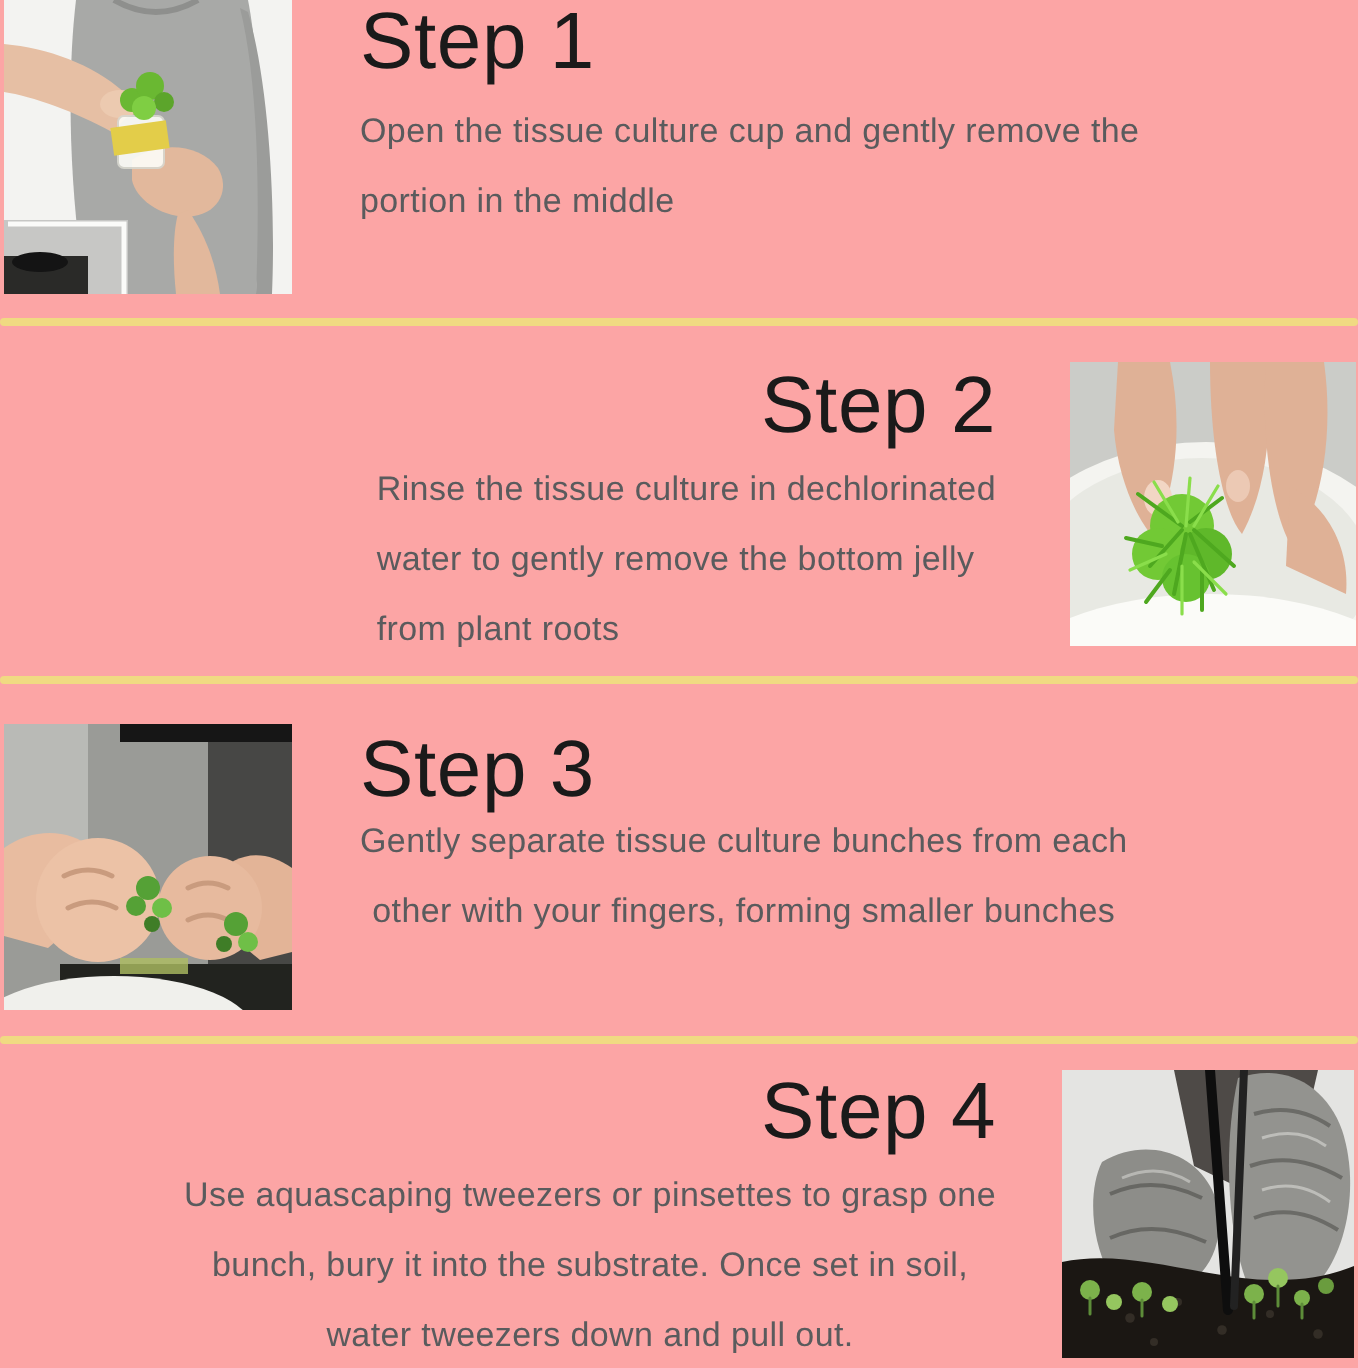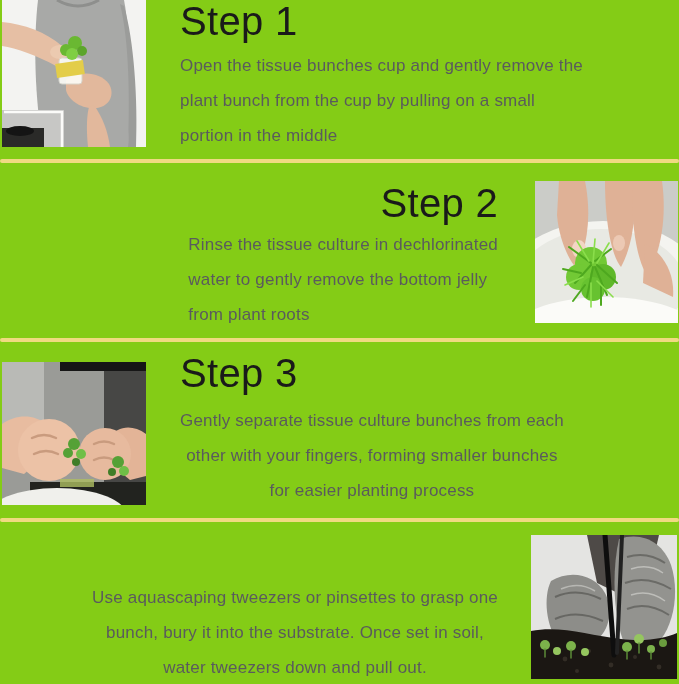--- a/index.html
+++ b/index.html
@@ -1,37 +1,37 @@
 <!DOCTYPE html>
 <html><head>
 <meta charset="utf-8">
 <style>
   html,body{margin:0;padding:0;background:#ffffff;}
   body{width:679px;height:684px;position:relative;overflow:hidden;
        font-family:"Liberation Sans", sans-serif;}
-  .canvas{position:absolute;inset:0;background:#84cc16;}
+  .canvas{position:absolute;inset:0;background:#fca5a5;}
 
   .divider{position:absolute;left:0;width:679px;height:4px;background:#f0da82;
            border-radius:2px;}
   #divider-1{top:159px;}
   #divider-2{top:338px;}
   #divider-3{top:518px;}
 
   .photo{position:absolute;overflow:hidden;}
   .photo svg{display:block;}
   #photo-1{left:2px;top:0;width:144px;height:147px;}
   #photo-2{left:535px;top:181px;width:143px;height:142px;}
   #photo-3{left:2px;top:362px;width:144px;height:143px;}
   #photo-4{left:531px;top:535px;width:146px;height:144px;}
 
   .step-title{position:absolute;font-size:40px;line-height:46px;font-weight:500;
               color:#1a1a1a;letter-spacing:0.3px;white-space:nowrap;}
   #title-1{left:180px;top:-2px;}
   #title-2{right:181px;top:180px;text-align:center;}
-  #title-3{left:180px;top:350px;}
+  #title-3{left:180px;top:362px;}
   #title-4{right:181px;top:533px;text-align:right;}
 
   .step-body{position:absolute;font-size:17px;line-height:35px;color:#5a5b5d;
              letter-spacing:0.2px;}
   .step-body div{white-space:nowrap;}
   #body-1{left:180px;top:48px;text-align:left;}
   #body-2{right:181px;top:227px;text-align:left;}
   #body-3{left:180px;top:403px;text-align:center;}
   #body-4{right:181px;top:580px;text-align:center;}
 </style>
@@ -65,22 +65,21 @@
       </g>
 
       <rect x="0" y="110" width="62" height="37" fill="#c7c7c5"></rect>
       <path d="M2,112 L60,112 L60,147" fill="none" stroke="#fbfbf9" stroke-width="2.5"></path>
       <rect x="0" y="128" width="42" height="19" fill="#2a2a28"></rect>
       <ellipse cx="18" cy="131" rx="14" ry="5" fill="#141414"></ellipse>
     </svg>
   </div>
   <div class="step-title" id="title-1">Step 1</div>
   <div class="step-body" id="body-1">
-    <div>Open the tissue bunches cup and gently remove the</div>
-    <div>plant bunch from the cup by pulling on a small</div>
+    <div>Open the tissue culture cup and gently remove the</div>
     <div>portion in the middle</div>
   </div>
 
   <div class="divider" id="divider-1"></div>
 
   <div class="step-title" id="title-2">Step 2</div>
   <div class="step-body" id="body-2">
     <div>Rinse the tissue culture in dechlorinated</div>
     <div>water to gently remove the bottom jelly</div>
     <div>from plant roots</div>
@@ -163,25 +162,25 @@
         <circle cx="116" cy="100" r="6"></circle>
           <circle cx="122" cy="109" r="5" fill="#6fbf47"></circle>
         <circle cx="110" cy="110" r="4" fill="#3f7d27"></circle>
       </g>
     </svg>
   </div>
   <div class="step-title" id="title-3">Step 3</div>
   <div class="step-body" id="body-3">
     <div>Gently separate tissue culture bunches from each</div>
     <div>other with your fingers, forming smaller bunches</div>
-    <div>for easier planting process</div>
   </div>
 
   <div class="divider" id="divider-3"></div>
 
+  <div class="step-title" id="title-4">Step 4</div>
   <div class="step-body" id="body-4">
     <div>Use aquascaping tweezers or pinsettes to grasp one</div>
     <div>bunch, bury it into the substrate. Once set in soil,</div>
     <div>water tweezers down and pull out.</div>
   </div>
   <div class="photo" id="photo-4" aria-label="planting-with-tweezers-into-substrate-photo">
     <svg width="146" height="144" viewBox="0 0 146 144">
       <rect width="146" height="144" fill="#e4e4e2"></rect>
 
       <path d="M56,0 L128,0 L112,70 L66,48 Z" fill="#4e4a47"></path>

